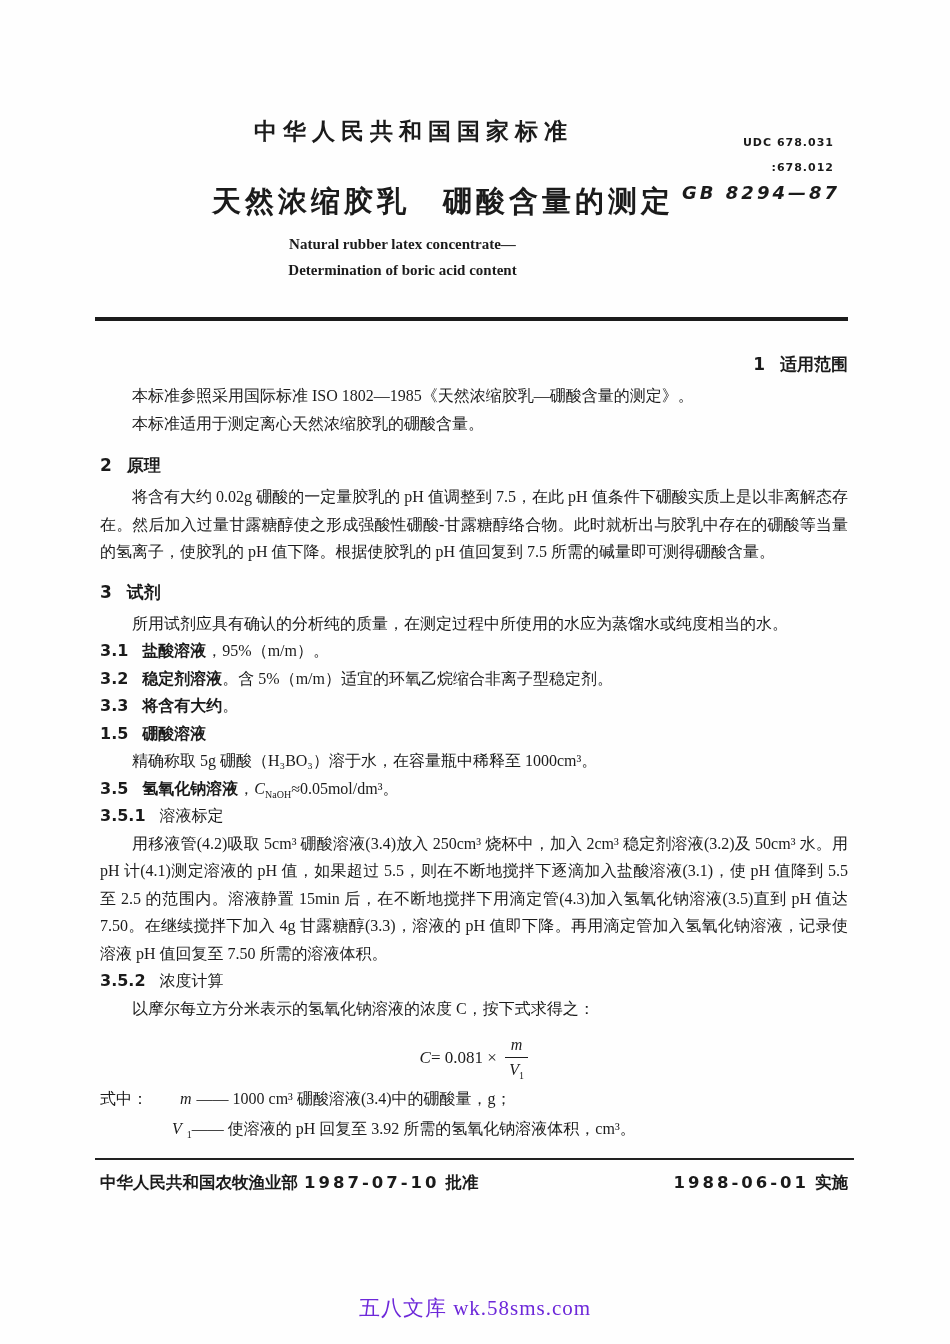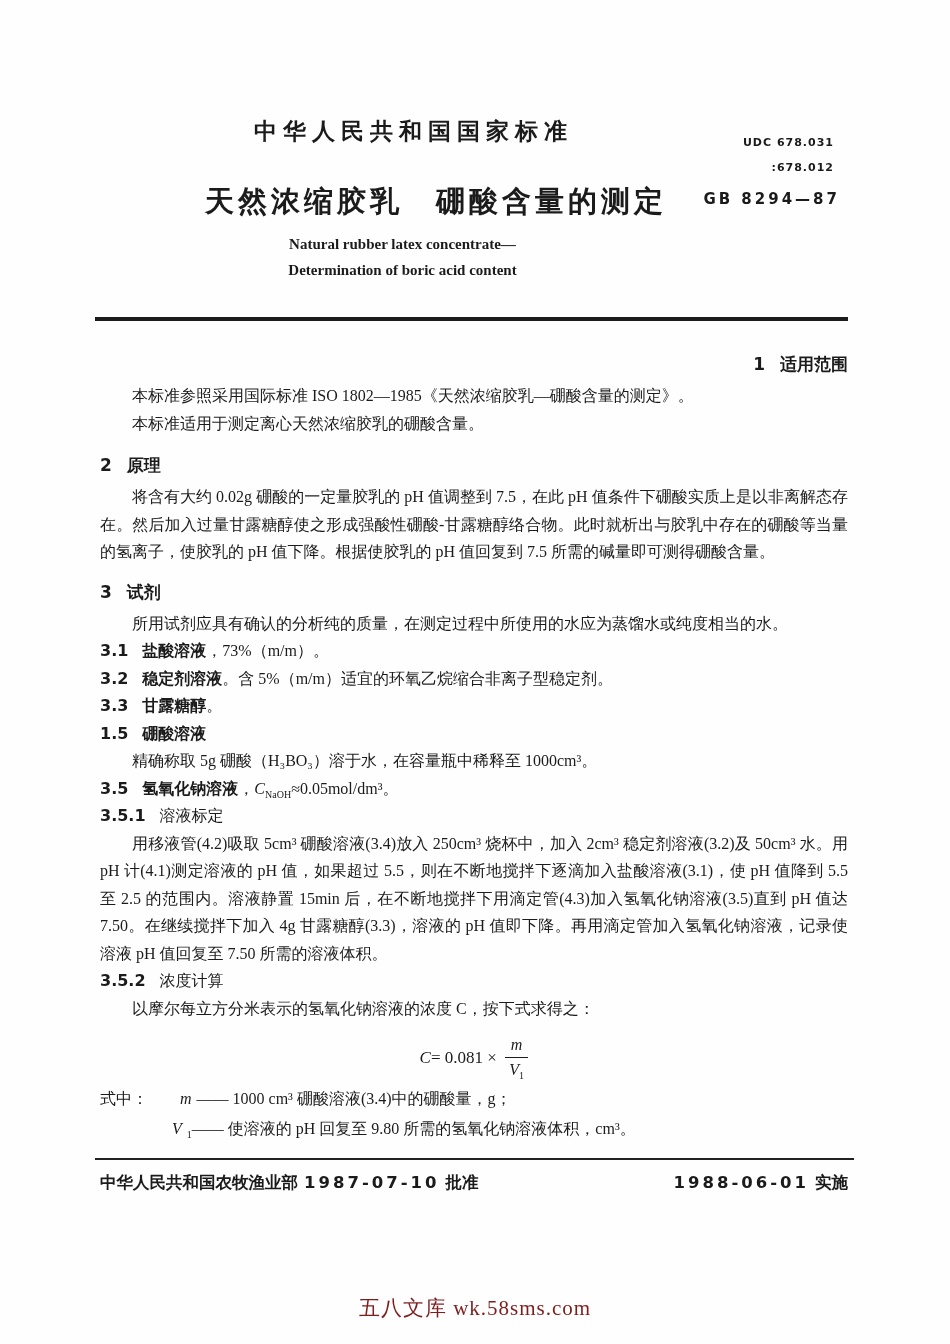--- a/index.html
+++ b/index.html
@@ -19,28 +19,28 @@
     position: absolute; left: 254px; top: 116px;
     font-family: "DejaVu Sans", "Liberation Sans", sans-serif;
     font-weight: 700; font-size: 23px; letter-spacing: 6px; white-space: nowrap;
   }
   .udc {
     position: absolute; right: 116px; top: 130px; text-align: right;
     font-family: "DejaVu Sans", "Liberation Sans", sans-serif;
     font-weight: 700; font-size: 11px; line-height: 25px; letter-spacing: 1px;
   }
   .doc-title {
-    position: absolute; left: 205px; top: 182px;
+    position: absolute; left: 212px; top: 182px;
     font-family: "DejaVu Sans", "Liberation Sans", sans-serif;
     font-weight: 700; font-size: 29px; letter-spacing: 4px; white-space: nowrap;
   }
   .std-no {
-    position: absolute; right: 110px; top: 190px;
+    position: absolute; right: 110px; top: 182px;
     font-family: "DejaVu Sans", "Liberation Sans", sans-serif;
-    font-weight: 700; font-size: 15px; letter-spacing: 3px; white-space: nowrap;
+    font-weight: 700; font-size: 18px; letter-spacing: 3px; white-space: nowrap; font-style: italic;
   }
   .en-block {
     position: absolute; left: 100px; top: 231px; width: 605px;
     text-align: center; font-weight: 700; font-size: 15px; line-height: 26px;
     font-family: "Liberation Serif", "DejaVu Serif", serif;
   }
   .rule-thick {
     position: absolute; left: 95px; top: 317px; width: 753px; height: 4px;
     background: #1c1c1c;
   }
@@ -84,21 +84,21 @@
   
   .rule-thin { height: 2px; background: #222222; margin: 16px -6px 0 -5px; }
   .footer {
     display: flex; justify-content: space-between; margin-top: 9px;
     font-family: "DejaVu Sans", "Liberation Sans", sans-serif;
     font-weight: 700; font-size: 16.5px;
   }
   .f-date { letter-spacing: 3px; margin: 0 6px; text-align: center; }
   .watermark {
     position: absolute; left: 0; width: 100%; top: 1294px; text-align: center;
-    color: #7f1d1d; font-size: 21px; letter-spacing: 1px;
+    color: #6d28d9; font-size: 21px; letter-spacing: 1px;
     font-family: "Liberation Serif", "DejaVu Serif", serif;
   }
 </style>
 </head>
 <body>
 
 <div class="page">
 
   <header class="hdr">
     <div class="nat-title">中华人民共和国国家标准</div>
@@ -127,27 +127,27 @@
       <span class="sec-no">2</span><span>原理</span>
     </div>
     <p class="para gap6">将含有大约 0.02g 硼酸的一定量胶乳的 pH 值调整到 7.5，在此 pH 值条件下硼酸实质上是以非离解态存在。然后加入过量甘露糖醇使之形成强酸性硼酸-甘露糖醇络合物。此时就析出与胶乳中存在的硼酸等当量的氢离子，使胶乳的 pH 值下降。根据使胶乳的 pH 值回复到 7.5 所需的碱量即可测得硼酸含量。</p>
 
     <div class="sec-h mt14">
       <span class="sec-no">3</span><span>试剂</span>
     </div>
     <p class="para gap6">所用试剂应具有确认的分析纯的质量，在测定过程中所使用的水应为蒸馏水或纯度相当的水。</p>
 
     <div class="item">
-      <span class="item-no">3.1</span><span class="item-term">盐酸溶液</span><span>，73%（m/m）。</span>
+      <span class="item-no">3.1</span><span class="item-term">盐酸溶液</span><span>，95%（m/m）。</span>
     </div>
     <div class="item">
       <span class="item-no">3.2</span><span class="item-term">稳定剂溶液</span><span>。含 5%（m/m）适宜的环氧乙烷缩合非离子型稳定剂。</span>
     </div>
     <div class="item">
-      <span class="item-no">3.3</span><span class="item-term">甘露糖醇</span><span>。</span>
+      <span class="item-no">3.3</span><span class="item-term">将含有大约</span><span>。</span>
     </div>
     <div class="item">
       <span class="item-no">1.5</span><span class="item-term">硼酸溶液</span><span></span>
     </div>
 
     <p class="para">精确称取 5g 硼酸（H₃BO₃）溶于水，在容量瓶中稀释至 1000cm³。</p>
 
     <div class="item">
       <span class="item-no">3.5</span><span class="item-term">氢氧化钠溶液</span><span>，</span><span class="var">C</span><sub class="subsm">NaOH</sub><span>≈0.05mol/dm³。</span>
     </div>
@@ -169,21 +169,21 @@
         <span class="f-num f-var">m</span>
         <span class="f-den"><span class="f-var">V</span><sub class="subsm">1</sub></span>
       </span>
     </div>
 
     <div class="where">
       <span class="where-label">式中：</span>
       <span class="where-text"><span class="var">m</span><sub class="subsm"></sub><span>—— 1000 cm³ 硼酸溶液(3.4)中的硼酸量，g；</span></span>
     </div>
     <div class="where where2">
-      <span class="where-text"><span class="var">V</span><sub class="subsm">1</sub><span>—— 使溶液的 pH 回复至 9.80 所需的氢氧化钠溶液体积，cm³。</span></span>
+      <span class="where-text"><span class="var">V</span><sub class="subsm">1</sub><span>—— 使溶液的 pH 回复至 3.92 所需的氢氧化钠溶液体积，cm³。</span></span>
     </div>
 
     <div class="rule-thin"></div>
     <div class="footer">
       <div class="f-left">
         <span>中华人民共和国农牧渔业部</span><span class="f-date">1987-07-10</span><span>批准</span>
       </div>
       <div class="f-right">
         <span class="f-date">1988-06-01</span><span>实施</span>
       </div>

